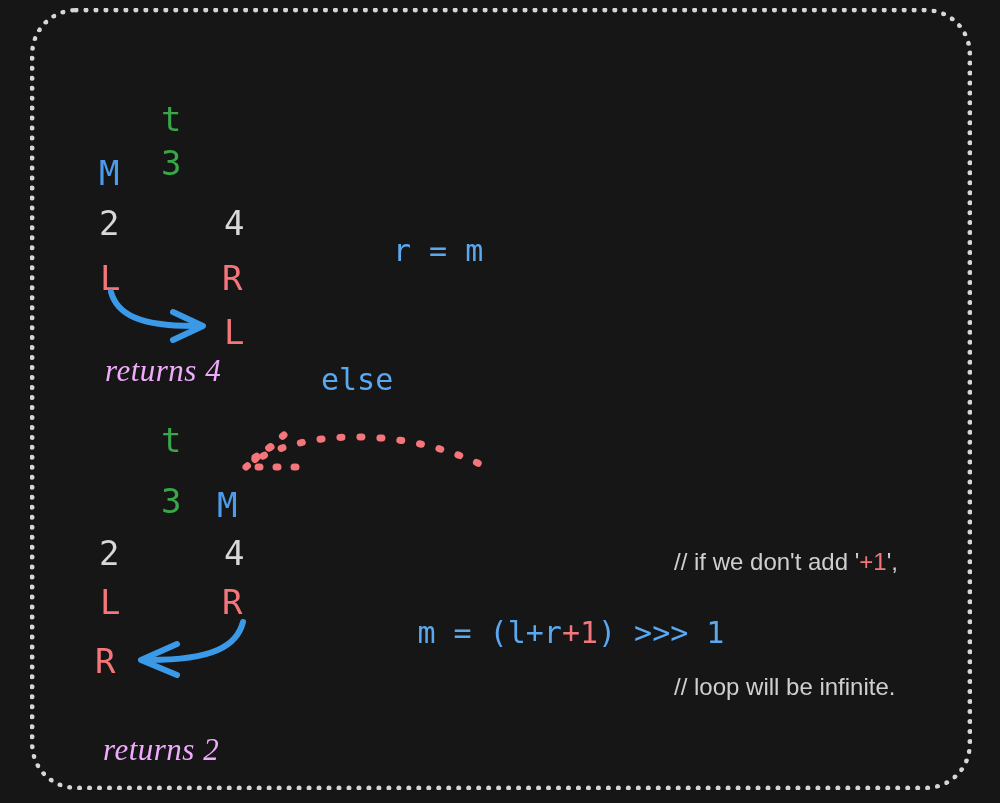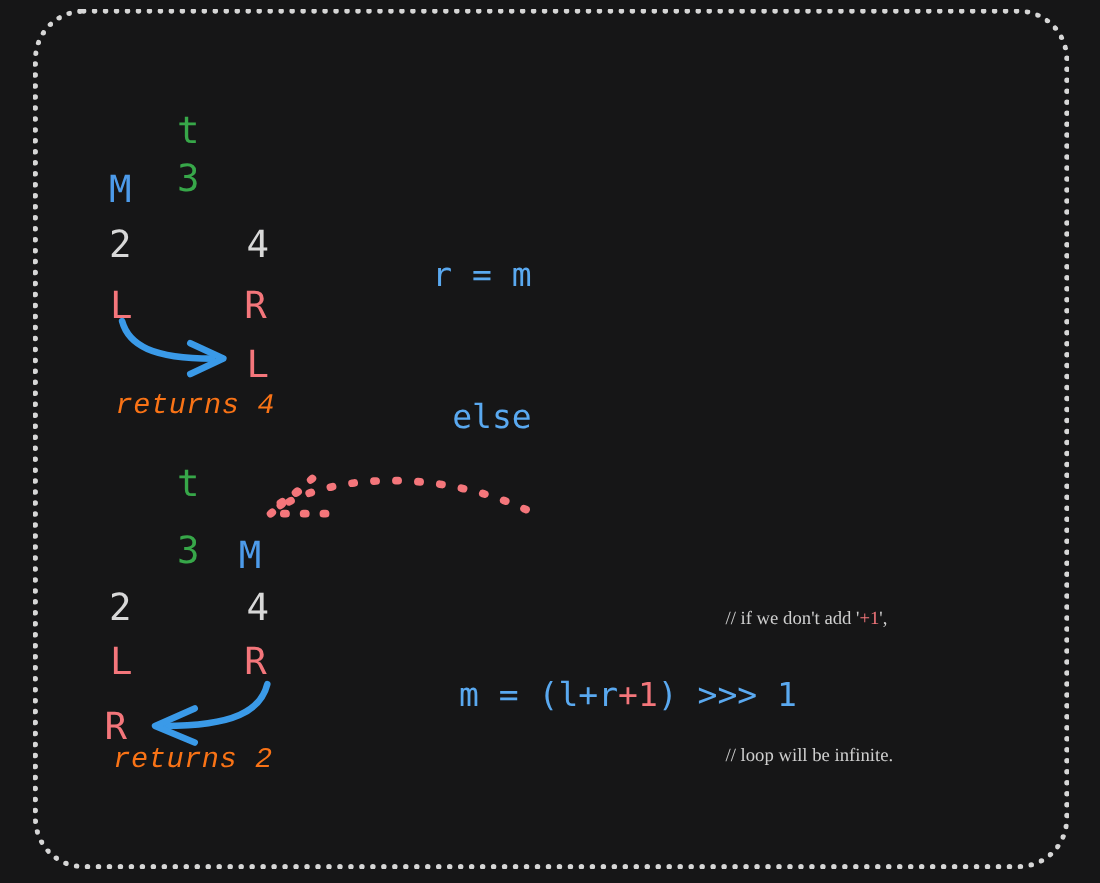--- a/index.html
+++ b/index.html
@@ -34,29 +34,29 @@
   .marker{
     font-family:"DejaVu Sans Mono",monospace;
     font-size:34px;
     font-weight:400;
   }
   .m-blue{color:#4d9bea;}
   .m-green{color:#37a749;}
   .m-white{color:#d8d8d8;}
   .m-red{color:#f4767b;}
   .note{
-    font-family:Liberation Mono, monospace;
-    font-size:26px;
-    color:#f97316;
+    font-family:Liberation Serif, serif;
+    font-size:31px;
+    color:#f0abfc;
     font-style:italic;
     letter-spacing:0.5px;
   }
   .comment{
-    font-family:Liberation Serif, serif;
-    font-size:17px;
+    font-family:Liberation Sans, sans-serif;
+    font-size:24px;
     color:#cfcfcf;
     line-height:25px;
   }
   .comment .hl{color:#f4767b;}
   svg{overflow:visible;}
 </style>
 </head>
 <body>
 
 <div id="canvas">
@@ -77,21 +77,21 @@
 
   <svg class="abs" style="left:105px;top:288px;" width="120" height="60">
     <path d="M 6 4 C 12 26 34 38 88 38" stroke="#3a9ae8" stroke-width="6" fill="none" stroke-linecap="round"></path>
     <path d="M 68 24 L 98 38 L 68 52" stroke="#3a9ae8" stroke-width="6" fill="none" stroke-linecap="round" stroke-linejoin="round"></path>
   </svg>
 
   <div class="abs note" style="left:105px;top:353px;">returns 4</div>
 
   <div class="abs code" style="left:249px;top:103px;">
     <div style="padding-left:144px;margin-top:40px;"><span>r = m</span></div>
-    <div style="padding-left:72px;text-align:right;"><span>else</span></div>
+    <div style="padding-left:72px;"><span>else</span></div>
     
   </div>
 
   <div class="abs marker m-green" style="left:161px;top:420px;">t</div>
   <div class="abs marker m-green" style="left:161px;top:481px;">3</div>
 
   <div class="abs marker m-blue" style="left:217px;top:485px;">M</div>
 
   <div class="abs marker m-white" style="left:99px;top:533px;">2</div>
   <div class="abs marker m-white" style="left:224px;top:533px;">4</div>
@@ -99,21 +99,21 @@
   <div class="abs marker m-red" style="left:100px;top:582px;">L</div>
   <div class="abs marker m-red" style="left:222px;top:582px;">R</div>
 
   <div class="abs marker m-red" style="left:95px;top:641px;">R</div>
 
   <svg class="abs" style="left:135px;top:618px;" width="115" height="62">
     <path d="M 108 4 C 102 28 78 42 14 42" stroke="#3a9ae8" stroke-width="6" fill="none" stroke-linecap="round"></path>
     <path d="M 42 26 L 6 42 L 42 57" stroke="#3a9ae8" stroke-width="6" fill="none" stroke-linecap="round" stroke-linejoin="round"></path>
   </svg>
 
-  <div class="abs note" style="left:103px;top:675px;">returns 2</div>
+  <div class="abs note" style="left:103px;top:732px;">returns 2</div>
 
   <svg class="abs" style="left:238px;top:425px;" width="260" height="55">
     <path d="M 8 42 C 52 6 160 -2 248 42" stroke="#f4767b" stroke-width="7" fill="none" stroke-linecap="round" stroke-dasharray="2 18"></path>
 
     <path d="M 46 10 L 8 42" stroke="#f4767b" stroke-width="7" fill="none" stroke-linecap="round" stroke-dasharray="2 16"></path>
     <path d="M 58 42 L 8 42" stroke="#f4767b" stroke-width="7" fill="none" stroke-linecap="round" stroke-dasharray="2 16"></path>
     <path d="M 33 22 L 5 40" stroke="#f4767b" stroke-width="7" fill="none" stroke-linecap="round" stroke-dasharray="2 15"></path>
   </svg>
 
   <div class="abs code" style="left:309px;top:482px;">

